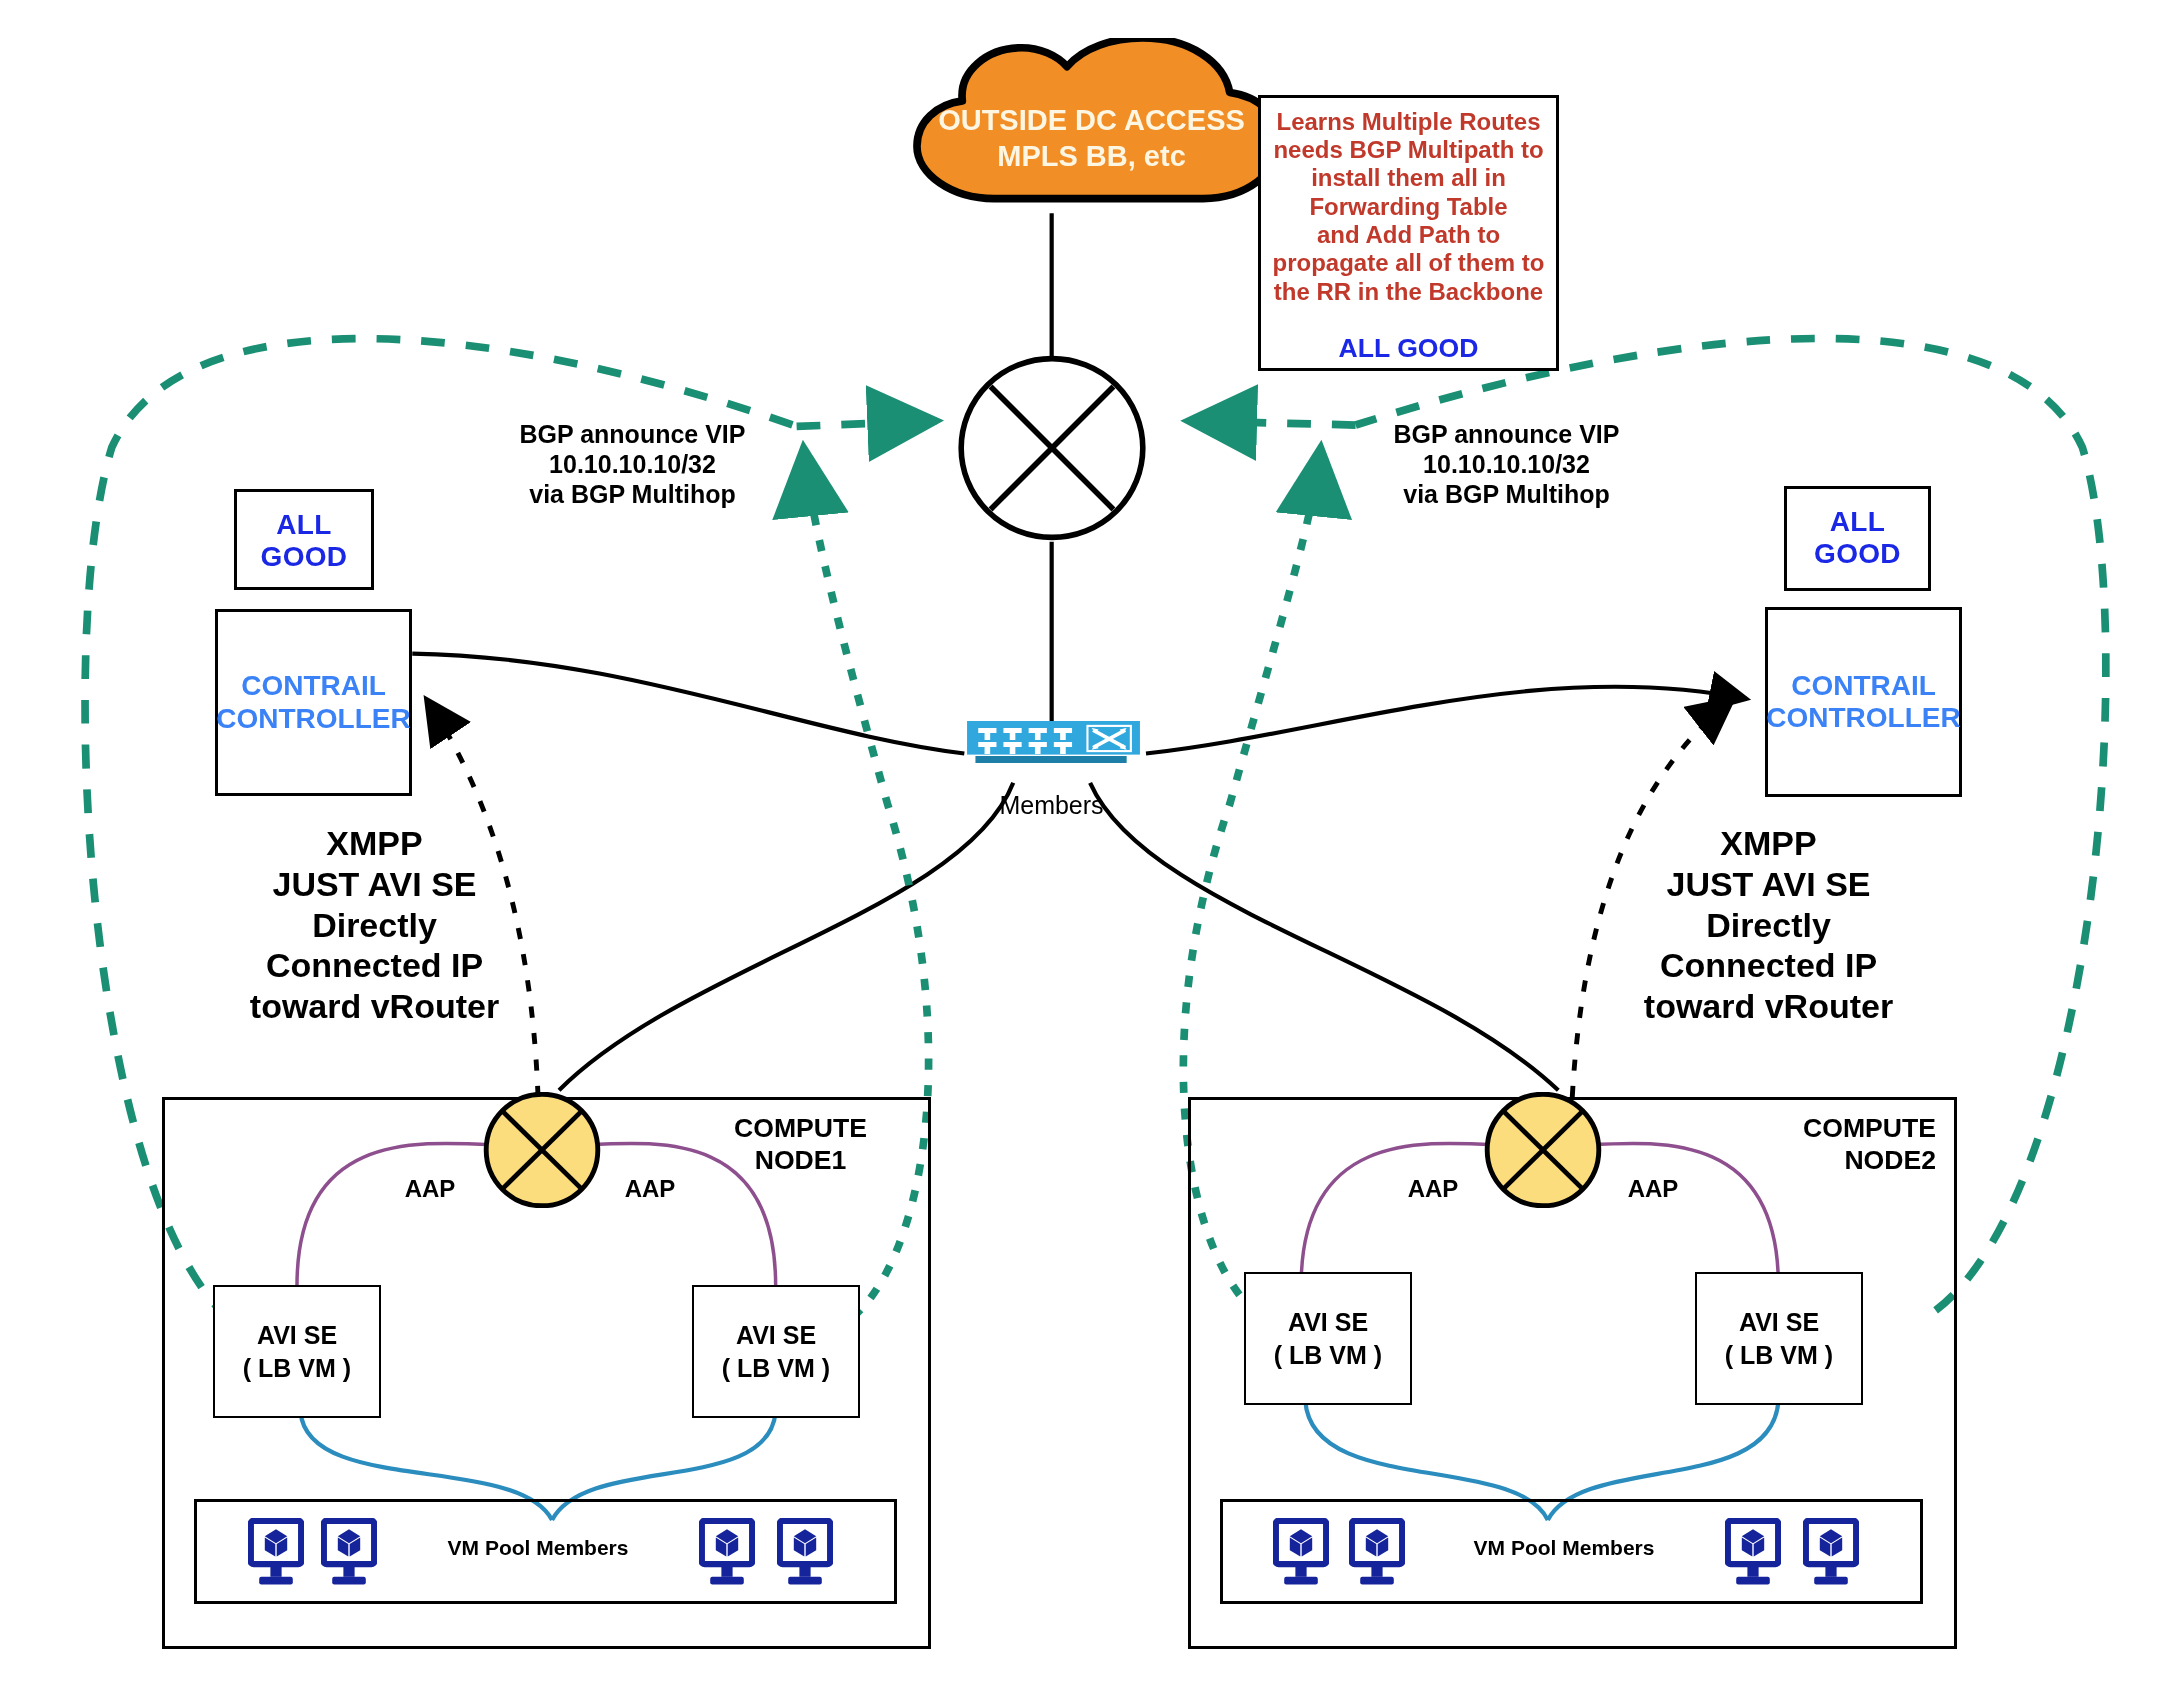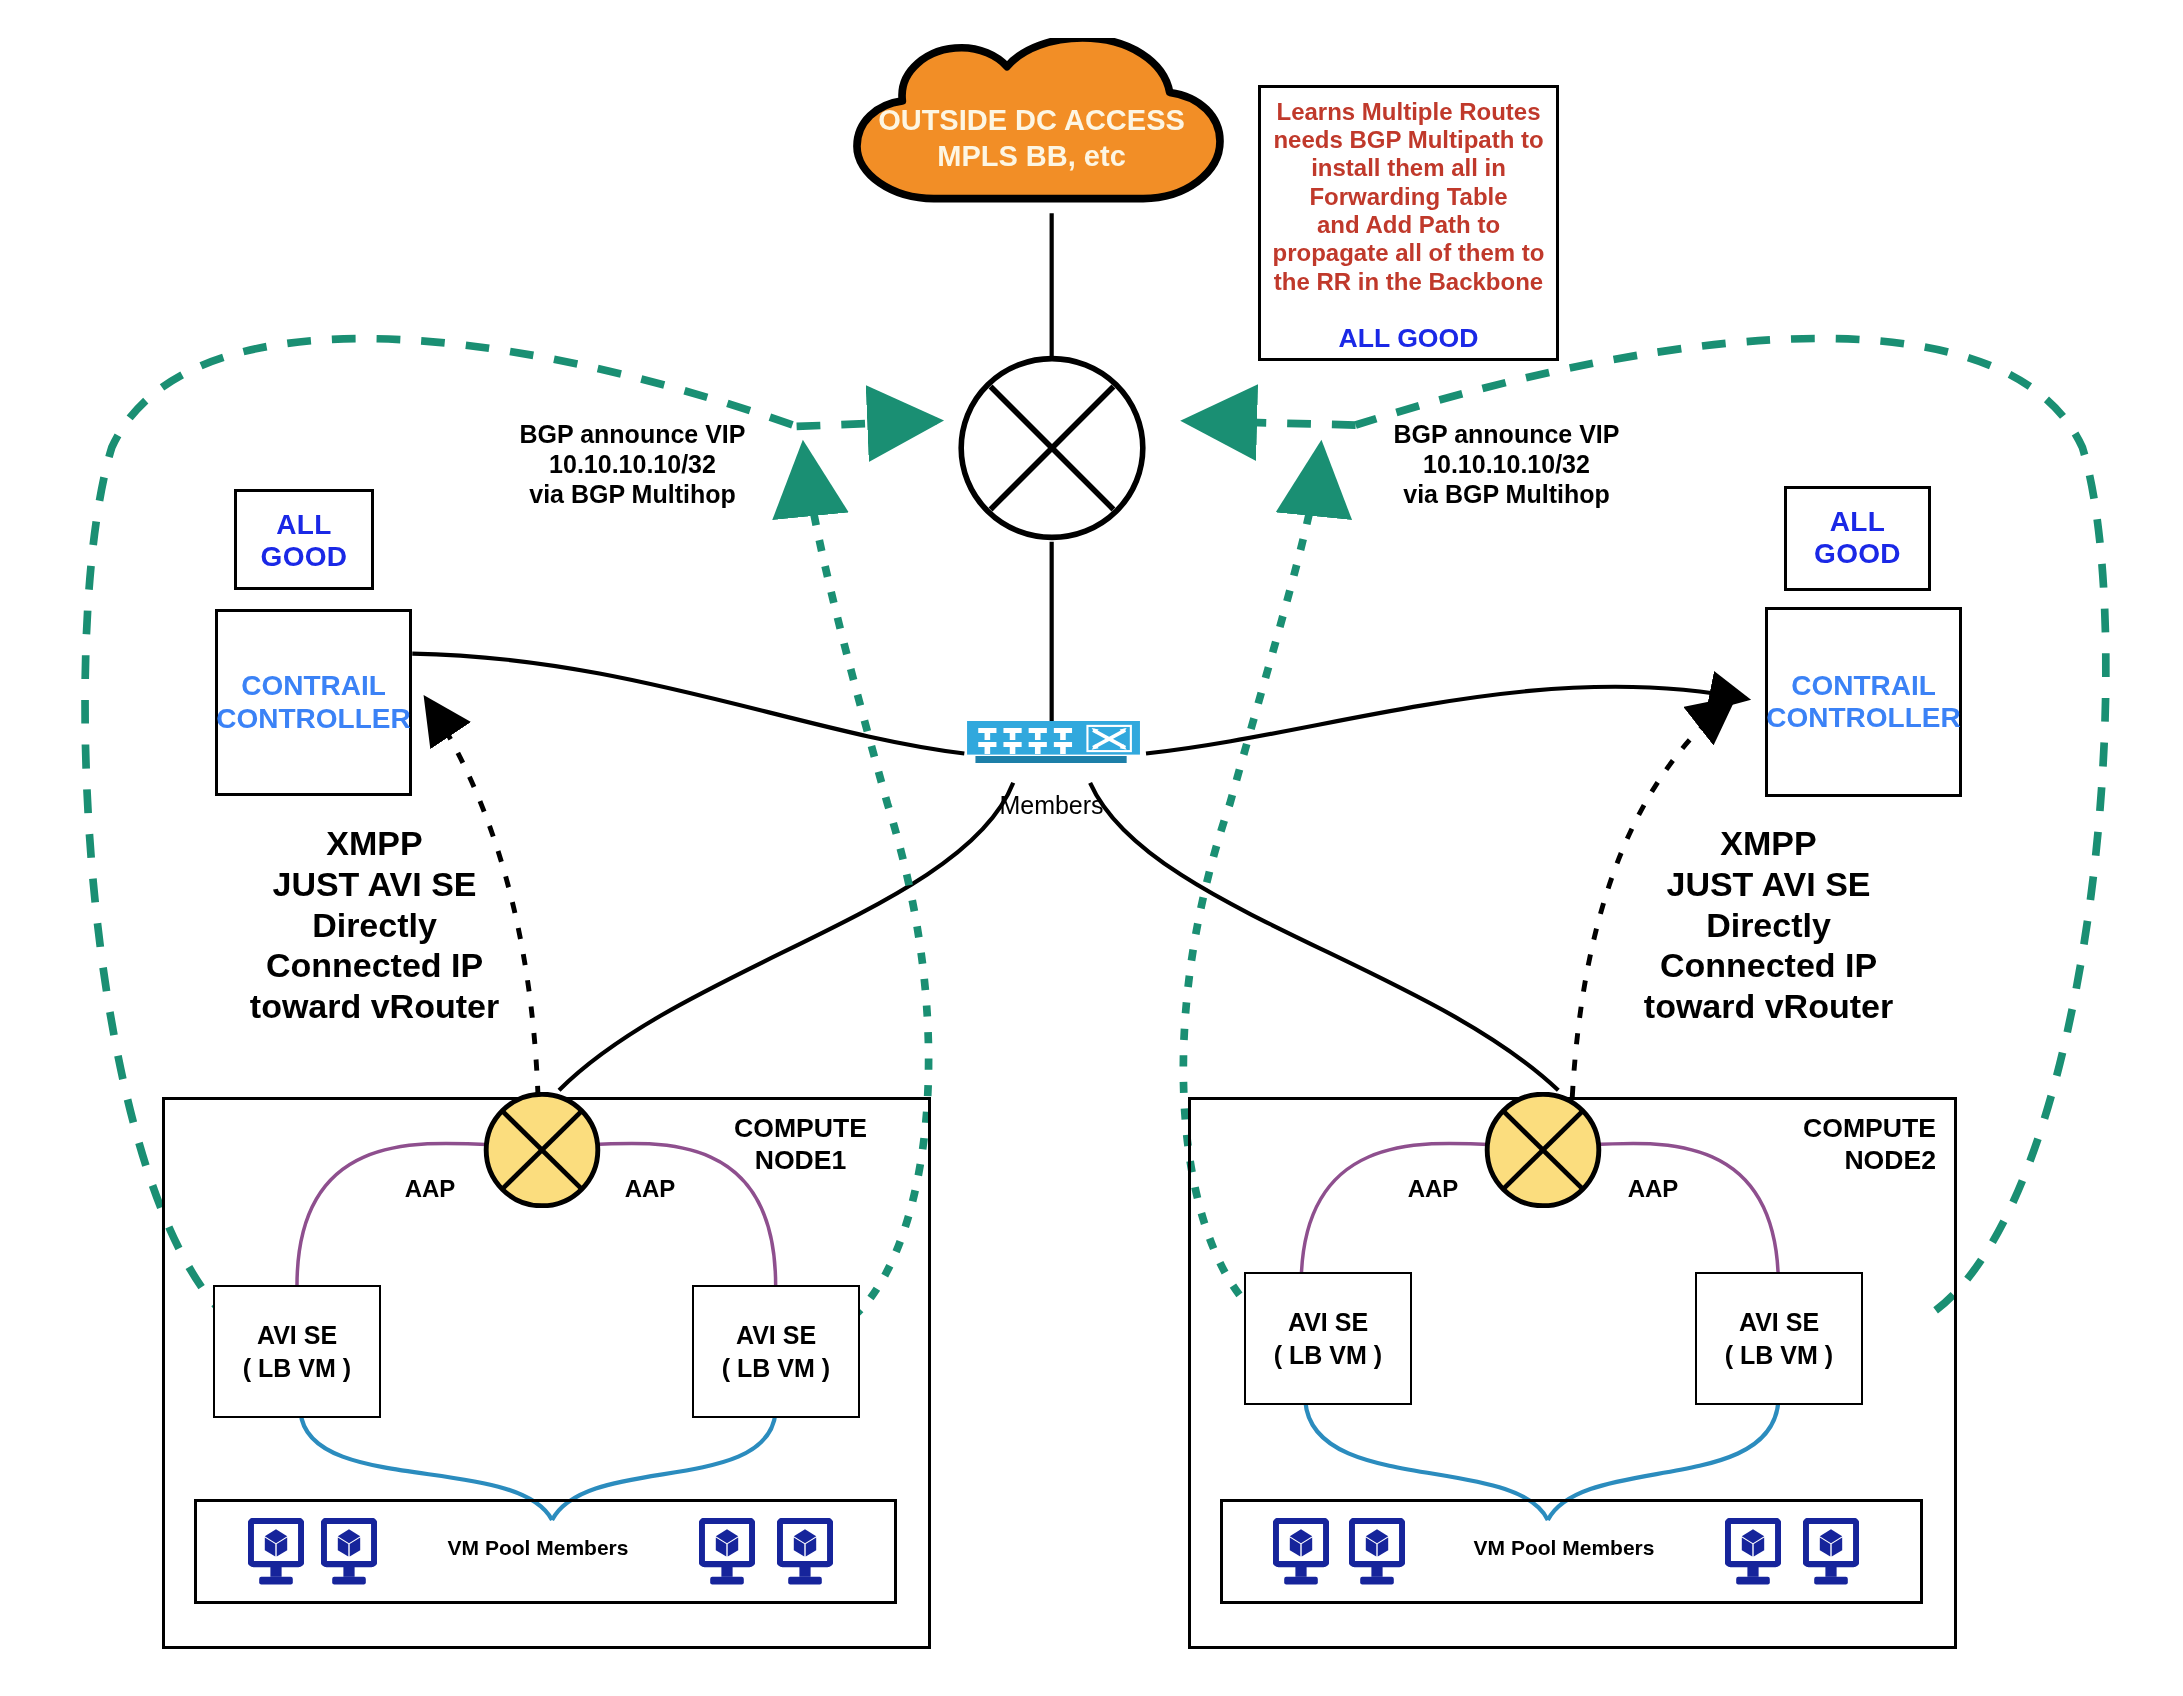--- a/index.html
+++ b/index.html
@@ -55,20 +55,21 @@
     position: absolute;
     top: 17px;
     left: 0;
   }
   
   .note-box {
     border: 3.5px solid #000000;
     background: #ffffff;
     padding: 9.8px 5.6px 7px 5.6px;
     box-sizing: border-box;
+    margin-top: 10px;
   }
   .note-text {
     color: #c0392b;
     font-weight: bold;
     font-size: 24px;
     line-height: 1.18;
     text-align: center;
     white-space: pre-line;
   }
   .note-good {
@@ -177,21 +178,21 @@
     <path d="M 430 2020 C 440 2140 740 2080 790 2175" fill="none" stroke="#2b8cbe" stroke-width="6"></path>
     <path d="M 1110 2020 C 1100 2140 840 2080 790 2175" fill="none" stroke="#2b8cbe" stroke-width="6"></path>
 
     <path d="M 1862 1840 C 1862 1590 2080 1640 2190 1640" fill="none" stroke="#8e4f8e" stroke-width="5"></path>
     <path d="M 2545 1840 C 2545 1590 2330 1640 2225 1640" fill="none" stroke="#8e4f8e" stroke-width="5"></path>
 
     <path d="M 1868 2005 C 1878 2140 2170 2080 2215 2175" fill="none" stroke="#2b8cbe" stroke-width="6"></path>
     <path d="M 2545 2005 C 2535 2140 2265 2080 2215 2175" fill="none" stroke="#2b8cbe" stroke-width="6"></path>
   </svg>
 
-  <div class="node" style="left:829px; top:38px; width:405px; height:185px;">
+  <div class="node" style="left:889px; top:38px; width:405px; height:185px;">
     <svg width="405" height="185" viewBox="0 0 580 265">
       <path d="M150,230
                C 90,230 40,195 40,155
                C 40,120 68,95 105,90
                C 100,48 140,14 190,14
                C 215,14 240,24 255,41
                C 278,14 320,0 363,0
                C 430,0 480,34 488,78
                C 532,84 560,113 560,148
                C 560,193 510,230 450,230

